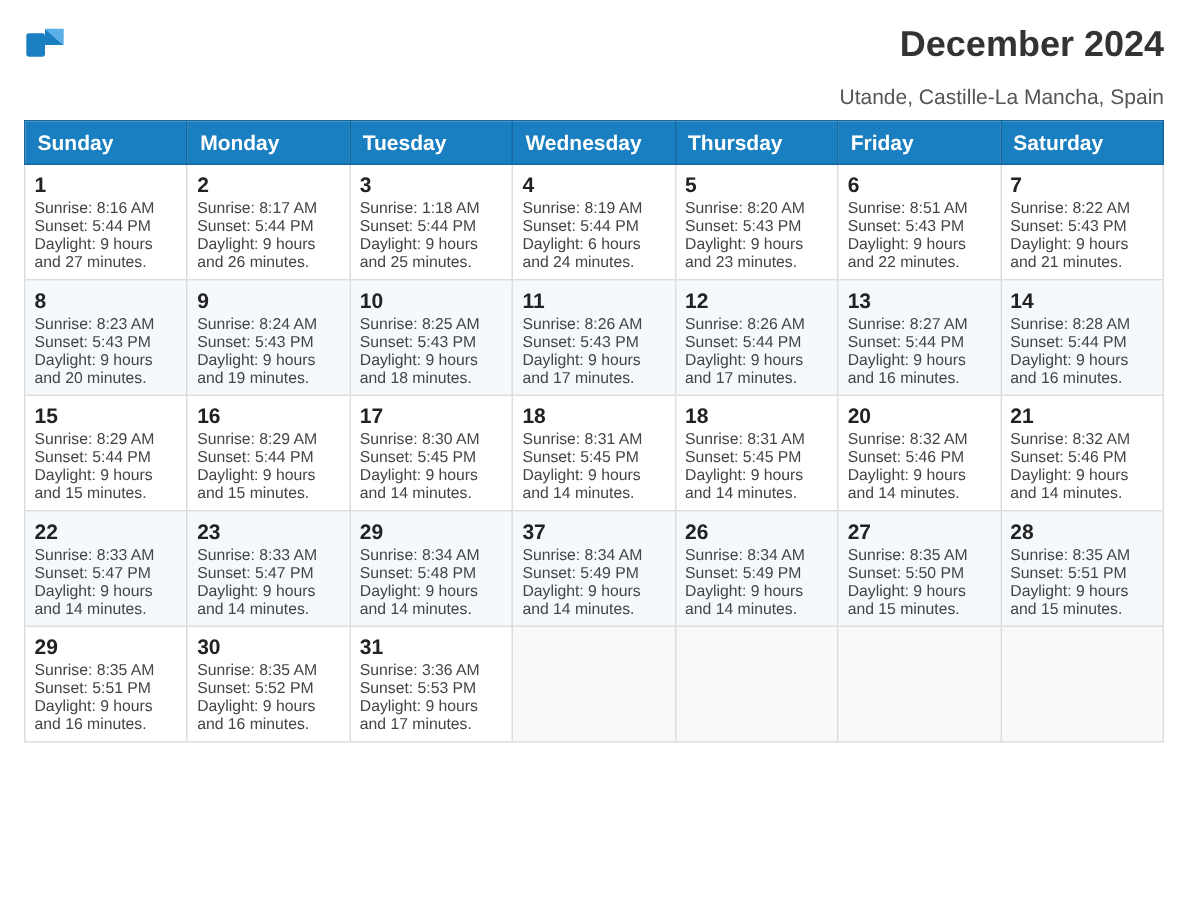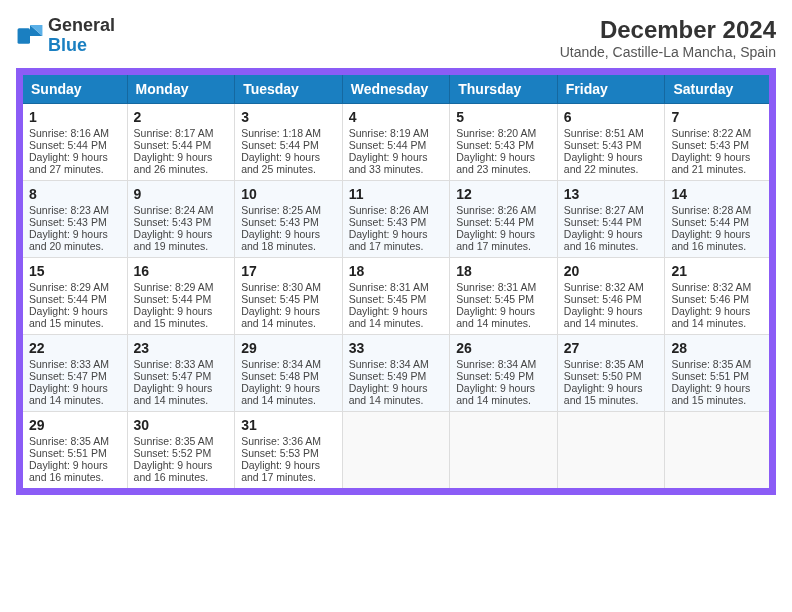--- a/index.html
+++ b/index.html
@@ -36,25 +36,26 @@
       text-align: right;
     }
     .main-title {
       font-size: 24px;
       font-weight: bold;
       color: #333;
     }
     .subtitle {
       font-size: 14px;
       color: #555;
+      margin-top: 12px;
     }
     .calendar {
       width: 100%;
       border-collapse: collapse;
-      border: 7px solid #8b5cf6;
+      border: 1px solid #8b5cf6;
     }
     .calendar th {
       background-color: #1a7fc1;
       color: #fff;
       text-align: left;
       padding: 6px 8px;
       font-size: 14px;
       font-weight: bold;
       border: 1px solid #1568a0;
     }
@@ -88,24 +89,20 @@
 </head>
 <body>
 
 <div class="header">
   <div class="logo">
     <svg class="logo-icon" viewBox="0 0 36 36" xmlns="http://www.w3.org/2000/svg">
       <rect x="2" y="8" width="16" height="20" rx="2" fill="#1a7fc1"></rect>
       <polygon points="18,4 34,18 18,18" fill="#1a7fc1"></polygon>
       <polygon points="18,4 34,4 34,18" fill="#5ab0e8"></polygon>
     </svg>
-    <div class="logo-text">
-      <div>General</div>
-      <div><span>Blue</span></div>
-    </div>
   </div>
   <div class="title-area">
     <div class="main-title">December 2024</div>
     <div class="subtitle">Utande, Castille-La Mancha, Spain</div>
   </div>
 </div>
 
 <table class="calendar">
   <thead>
     <tr>
@@ -135,21 +132,21 @@
         <td>
         <span class="day-number">3</span>
         <span>Sunrise: 1:18 AM</span><br>
         <span>Sunset: 5:44 PM</span><br>
         <span>Daylight: 9 hours and 25 minutes.</span>
       </td>
         <td>
         <span class="day-number">4</span>
         <span>Sunrise: 8:19 AM</span><br>
         <span>Sunset: 5:44 PM</span><br>
-        <span>Daylight: 9 hours and 33 minutes.</span>
+        <span>Daylight: 6 hours and 24 minutes.</span>
       </td>
         <td>
         <span class="day-number">5</span>
         <span>Sunrise: 8:20 AM</span><br>
         <span>Sunset: 5:43 PM</span><br>
         <span>Daylight: 9 hours and 23 minutes.</span>
       </td>
         <td>
         <span class="day-number">6</span>
         <span>Sunrise: 8:51 AM</span><br>
@@ -264,21 +261,21 @@
         <span>Sunset: 5:47 PM</span><br>
         <span>Daylight: 9 hours and 14 minutes.</span>
       </td>
         <td>
         <span class="day-number">29</span>
         <span>Sunrise: 8:34 AM</span><br>
         <span>Sunset: 5:48 PM</span><br>
         <span>Daylight: 9 hours and 14 minutes.</span>
       </td>
         <td>
-        <span class="day-number">33</span>
+        <span class="day-number">37</span>
         <span>Sunrise: 8:34 AM</span><br>
         <span>Sunset: 5:49 PM</span><br>
         <span>Daylight: 9 hours and 14 minutes.</span>
       </td>
         <td>
         <span class="day-number">26</span>
         <span>Sunrise: 8:34 AM</span><br>
         <span>Sunset: 5:49 PM</span><br>
         <span>Daylight: 9 hours and 14 minutes.</span>
       </td>

